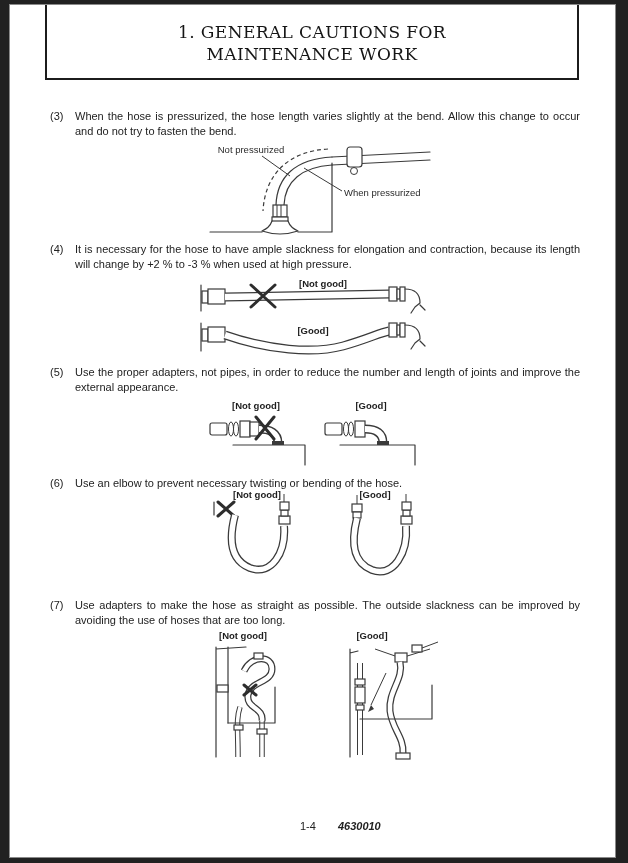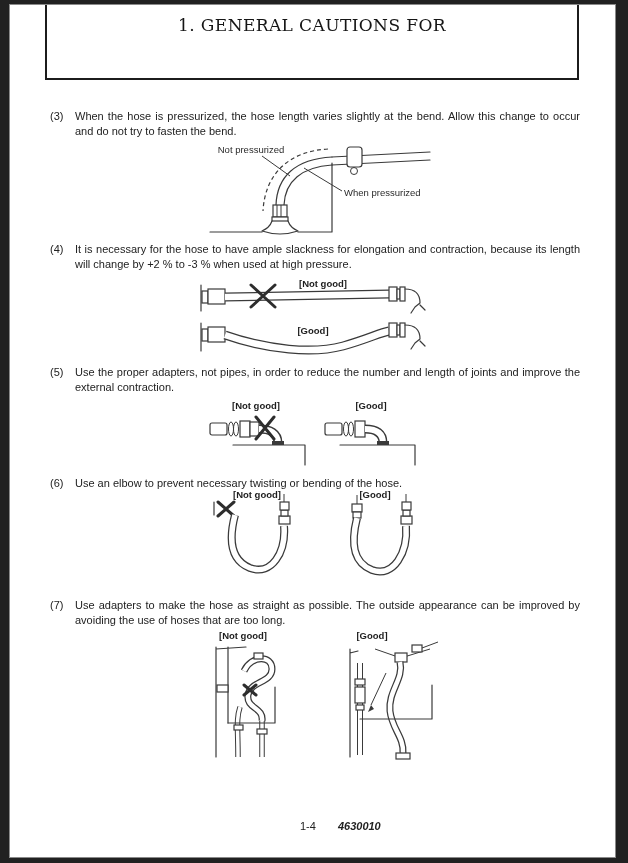--- a/index.html
+++ b/index.html
@@ -16,21 +16,21 @@
     background:#ffffff;
     outline:1px solid #8a8a8a;
   }
   .title-box{
     position:absolute;left:35px;top:0;width:534px;height:75px;
     border-left:2px solid #1c1c1c;
     border-right:2px solid #1c1c1c;
     border-bottom:2px solid #1c1c1c;
     box-sizing:border-box;
     text-align:center;
-    padding-top:10px;
+    padding-top:17px;
     font-family:"DejaVu Serif",serif;
     font-size:17px;line-height:21.5px;
     color:#151515;letter-spacing:.4px;
   }
   .item{
     position:absolute;left:40px;width:530px;
     display:flex;
     font-size:11px;line-height:14.6px;color:#222;
   }
   .item .num{flex:none;width:25px;}
@@ -54,20 +54,21 @@
   }
   .footer .doc{font-style:italic;font-weight:bold;}
 </style>
 </head>
 <body>
 
 <div class="page">
 
   <div class="title-box">
     <div>1. GENERAL CAUTIONS FOR</div>
+    <div>MAINTENANCE WORK</div>
   </div>
 
   <div class="item" style="top:104px;">
     <span class="num">(3)</span>
     <span class="txt">When the hose is pressurized, the hose length varies slightly at the bend. Allow this change to occur and do not try to fasten the bend.</span>
   </div>
 
   <div class="fig" style="left:182px;top:138px;text-decoration:underline;">
     <svg width="240" height="97" viewBox="0 0 240 97">
 
@@ -124,21 +125,21 @@
       <text class="fig-label" x="120" y="57" text-anchor="middle">[Good]</text>
       <rect class="boxf" x="196" y="46" width="8" height="14"></rect>
       <rect class="boxf" x="204" y="48" width="3" height="10"></rect>
       <rect class="boxf" x="207" y="46" width="5" height="14"></rect>
       <path class="ln" d="M212 48 C 222 48, 227 53, 227 62 L222 66 M222 66 l-4 6 M227 64 l5 5"></path>
     </svg>
   </div>
 
   <div class="item" style="top:360px;">
     <span class="num">(5)</span>
-    <span class="txt">Use the proper adapters, not pipes, in order to reduce the number and length of joints and improve the external contraction.</span>
+    <span class="txt">Use the proper adapters, not pipes, in order to reduce the number and length of joints and improve the external appearance.</span>
   </div>
 
   <div class="fig" style="left:196px;top:394px;">
     <svg width="230" height="70" viewBox="0 0 230 70">
       <text class="fig-label" x="50" y="10" text-anchor="middle">[Not good]</text>
       <text class="fig-label" x="165" y="10" text-anchor="middle">[Good]</text>
 
       <rect class="boxf" x="4" y="24" width="17" height="12" rx="2"></rect>
       <ellipse class="lnth" cx="25" cy="30" rx="2.5" ry="7"></ellipse>
       <ellipse class="lnth" cx="30" cy="30" rx="2.5" ry="7"></ellipse>
@@ -187,21 +188,21 @@
       <path class="tube-i" d="M155 30 C 149 54, 150 74, 170 82 C 192 90, 206 64, 204 38" stroke-width="5.5"></path>
       <rect class="boxf" x="199" y="28" width="11" height="8"></rect>
       <rect class="boxf" x="201" y="22" width="7" height="6"></rect>
       <rect class="boxf" x="200" y="14" width="9" height="8"></rect>
       <path class="lnth" d="M204 6 L204 14"></path>
     </svg>
   </div>
 
   <div class="item" style="top:593px;">
     <span class="num">(7)</span>
-    <span class="txt">Use adapters to make the hose as straight as possible. The outside appearance can be improved by avoiding the use of hoses that are too long.</span>
+    <span class="txt">Use adapters to make the hose as straight as possible. The outside slackness can be improved by avoiding the use of hoses that are too long.</span>
   </div>
 
   <div class="fig" style="left:190px;top:624px;">
     <svg width="240" height="134" viewBox="0 0 240 134">
       <text class="fig-label" x="43" y="10" text-anchor="middle">[Not good]</text>
       <text class="fig-label" x="172" y="10" text-anchor="middle">[Good]</text>
 
       <path class="ln" d="M16 18 L16 128 M28 18 L28 94 M16 20 L46 18"></path>
       <rect class="boxf" x="17" y="56" width="11" height="7"></rect>
       <path class="tube-o" d="M44 42 C 52 26, 72 26, 72 40 C 72 54, 50 52, 48 66 C 46 80, 64 78, 62 92" stroke-width="7"></path>

